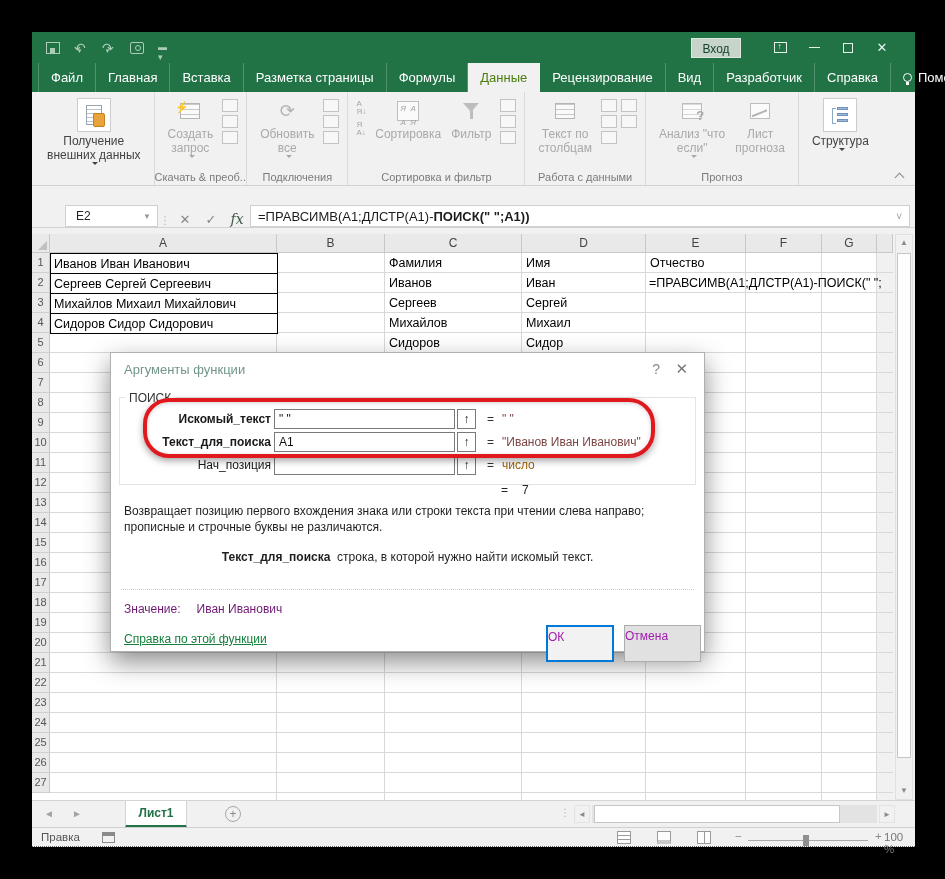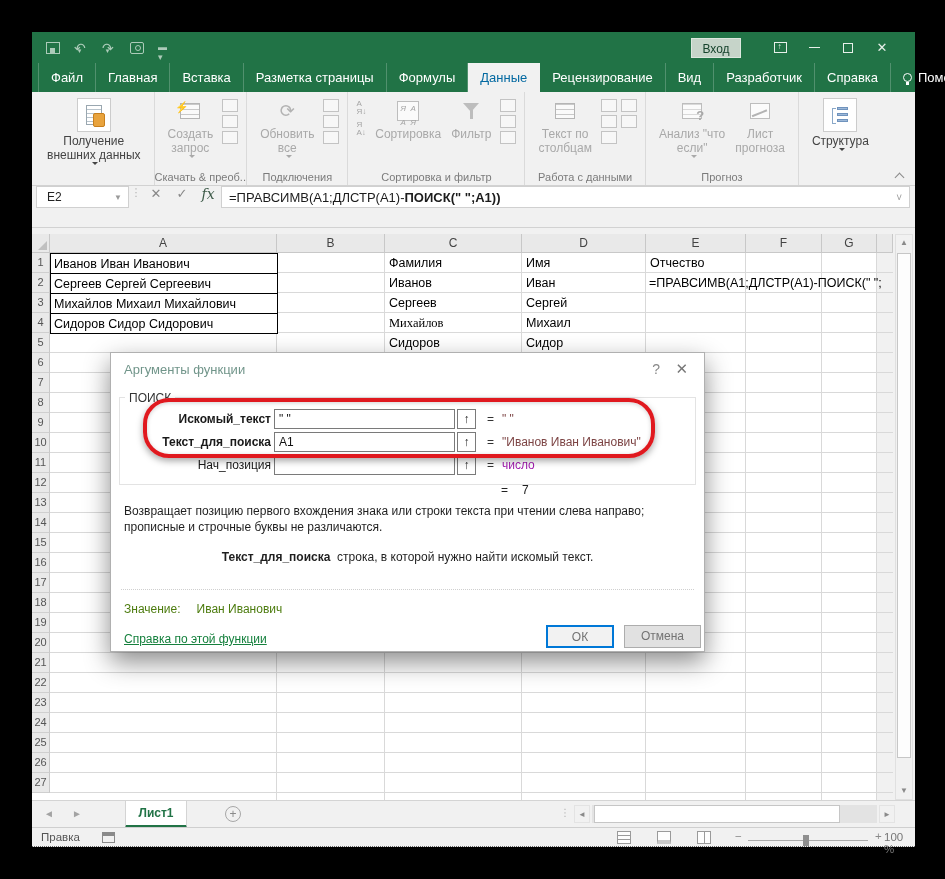--- a/index.html
+++ b/index.html
@@ -23,21 +23,21 @@
   .winbtn { width:34px; height:31px; display:flex; align-items:center; justify-content:center; color:#e8f0ea; font-size:13px; }
   .ribopt-ic { width:13px; height:11px; border:1px solid #e8f0ea; position:relative; }
   .ribopt-ic:after { content:"↑"; position:absolute; left:3px; top:-1px; font-size:8px; }
   .min-ic { width:11px; border-top:1px solid #e8f0ea; }
   .max-ic { width:10px; height:10px; border:1px solid #e8f0ea; }
 
   
   .tabrow { height:29px; background:#217346; display:flex; align-items:stretch; padding-left:6px; }
   .tab { padding:0 12px; line-height:29px; font-size:13px; color:#fff; border-right:1px solid rgba(255,255,255,.22); white-space:nowrap; }
   .tab:first-child { border-left:1px solid rgba(255,255,255,.22); }
-  .tab.active { background:#f1f1f1; color:#0369a1; border-right-color:transparent; }
+  .tab.active { background:#f1f1f1; color:#4d7c0f; border-right-color:transparent; }
   .assistant { display:flex; align-items:center; gap:6px; color:#fff; font-size:13px; padding:0 12px; }
   .bulb-ic { width:9px; height:9px; border:1.5px solid #fff; border-radius:50%; position:relative; }
   .bulb-ic:after { content:""; position:absolute; left:1.5px; top:8px; width:3px; height:3px; background:#fff; }
 
   
   .ribbon { position:relative; height:94px; background:#f1f1f1; border-bottom:1px solid #d2d2d2; display:flex; padding-left:2px; }
   .rgroup { position:relative; display:flex; align-items:flex-start; padding:5px 8px 17px 8px; border-right:1px solid #dadada; }
   .glabel { position:absolute; bottom:2px; left:0; right:0; text-align:center; font-size:11px; color:#7b7b7b; white-space:nowrap; overflow:hidden; }
   .bigbtn { display:flex; flex-direction:column; align-items:center; font-size:12px; line-height:14px; color:#444; text-align:center; padding:1px 5px; white-space:pre-line; }
   .bigbtn.dis { color:#a9a9a9; }
@@ -64,21 +64,21 @@
   .fcast-ic:after { content:""; position:absolute; left:2px; top:8px; width:16px; height:8px;
                     border-top:2px solid #b3b3b3; transform:rotate(-22deg); }
   .struct-ic { width:18px; height:18px; position:relative; }
   .struct-ic i { position:absolute; left:6px; width:11px; height:3px; background:#9db8d8; border:1px solid #6f93bd; }
   .struct-ic i:nth-child(1){top:1px;} .struct-ic i:nth-child(2){top:7px;} .struct-ic i:nth-child(3){top:13px;}
   .struct-ic:before { content:""; position:absolute; left:1px; top:2px; width:3px; height:14px; border:1px solid #8aa8c8; border-right:none; }
   .collapse { position:absolute; right:10px; bottom:4px; width:10px; height:10px; color:#8a8a8a; }
   .collapse:before { content:""; position:absolute; left:1px; top:3px; width:6px; height:6px; border:1.5px solid #8a8a8a; border-bottom:none; border-right:none; transform:rotate(45deg); }
 
   
-  .fbar { height:42px; background:#f1f1f1; border-bottom:1px solid #d2d2d2; display:flex; align-items:flex-start; position:relative; }
+  .fbar { height:42px; background:#f1f1f1; border-bottom:1px solid #d2d2d2; display:flex; align-items:flex-end; position:relative;padding-left:29px; }
   .namebox { margin-left:4px; width:93px; height:22px; background:#fff; border:1px solid #d0d0d0; display:flex; align-items:center; font-size:12px; color:#222; padding:0 6px 0 10px; }
   .namebox .dd { margin-left:auto; font-size:8px; color:#9a9a9a; }
   .vdots { width:14px; text-align:center; color:#b5b5b5; font-size:11px; }
   .fbtn { width:26px; text-align:center; font-size:13px; color:#888; }
   .fbtn.fx { font-family:"DejaVu Serif",serif; font-style:italic; color:#3d5a48; font-size:14px; }
   .finput { flex:1; height:22px; background:#fff; border:1px solid #d0d0d0; margin-right:5px; display:flex; align-items:center; font-size:13px; color:#1c1c1c; padding-left:7px; }
   .finput b { font-weight:bold; }
   .finput .chev { margin-left:auto; padding-right:7px; color:#9a9a9a; font-size:10px; }
 
   
@@ -106,31 +106,31 @@
   .dclose { position:absolute; right:16px; top:7px; color:#777; font-size:15px; }
   .groupbox { position:absolute; left:8px; right:8px; top:44px; height:88px; border:1px solid #e3e3e3; }
   .fname { position:absolute; left:14px; top:38px; background:#fff; padding:0 4px; color:#333; }
   .frow { position:absolute; height:20px; }
   .flabel { position:absolute; width:146px; text-align:right; line-height:20px; color:#1a1a1a; }
   .flabel.b { font-weight:bold; }
   .finp { position:absolute; left:163px; width:181px; height:20px; border:1px solid #7a7a7a; background:#fff; font-size:12px; line-height:18px; padding-left:4px; color:#111; }
   .rangebtn { position:absolute; left:346px; width:19px; height:20px; border:1px solid #7a7a7a; background:#fff; text-align:center; line-height:18px; font-size:12px; color:#222; font-weight:bold; }
   .feq { position:absolute; left:376px; line-height:20px; color:#333; }
   .fres { position:absolute; left:391px; line-height:20px; color:#7d4545; white-space:nowrap; }
-  .fres.hint { color:#a21caf; }
+  .fres.hint { color:#a16207; }
   .redbox { position:absolute; left:32px; top:45px; width:512px; height:60px; border:4px solid #e0191f; border-radius:26px; box-shadow:0 3px 7px rgba(0,0,0,.35), inset 0 1px 4px rgba(0,0,0,.18); pointer-events:none; }
   .dresult { position:absolute; left:376px; top:130px; }
   .dresult span { margin-left:14px; color:#222; }
   .ddesc { position:absolute; left:13px; right:13px; top:150px; line-height:16px; color:#1f1f1f; }
   .dparam { position:absolute; left:0; right:0; top:197px; text-align:center; color:#1f1f1f; }
   .dsep { position:absolute; left:10px; right:10px; top:236px; border-top:1px dotted #cfcfcf; }
-  .dvalue { position:absolute; left:13px; top:249px; color:#4d7c0f; }
+  .dvalue { position:absolute; left:13px; top:249px; color:#701a75; }
   .dvalue span { margin-left:16px; }
   .dlink { position:absolute; left:13px; top:279px; color:#15803d; text-decoration:underline; }
-  .dbtn { position:absolute; top:272px; height:23px; background:#e1e1e1; text-align:center; line-height:21px; font-size:12px; color:#737373; }
+  .dbtn { position:absolute; top:272px; height:37px; background:#e1e1e1; line-height:21px; font-size:12px; color:#a21caf; }
   .dbtn.ok { left:435px; width:68px; border:2px solid #0078d7; background:#f2f2f2; }
   .dbtn.cancel { left:513px; width:77px; border:1px solid #adadad; }
 
   
   .sheetbar { position:absolute; left:0; top:768px; width:883px; height:27px; background:#f1f1f1; border-top:1px solid #d4d4d4; }
   .snav { position:absolute; top:7px; font-size:10px; color:#a3a3a3; }
   .sheettab { position:absolute; left:93px; top:0; width:62px; height:27px; background:#fff; border-left:1px solid #d4d4d4; border-right:1px solid #d4d4d4; border-bottom:3px solid #217346; color:#217346; font-weight:bold; font-size:12px; text-align:center; line-height:24px; }
   .addsheet { position:absolute; left:193px; top:5px; width:16px; height:16px; border:1px solid #a8a8a8; border-radius:50%; color:#8a8a8a; font-size:12px; text-align:center; line-height:14px; }
   .hdots { position:absolute; left:528px; top:6px; color:#b5b5b5; font-size:10px; }
   .hsb-arr { position:absolute; top:4px; width:16px; height:18px; background:#f1f1f1; border:1px solid #e3e3e3; color:#8a8a8a; font-size:8px; text-align:center; line-height:17px; }
@@ -363,21 +363,21 @@
         <div class="vline" style="left: 695px;"></div>
         <div class="vline" style="left: 771px;"></div>
         <div class="vline" style="left: 826px;"></div>
         <div class="cell bordered" style="left: 0px; top: 0px; width: 228px; height: 21px;">Иванов Иван Иванович</div>
         <div class="cell bordered" style="left: 0px; top: 40px; width: 228px; height: 21px;">Михайлов Михаил Михайлович</div>
         <div class="cell bordered" style="left: 0px; top: 20px; width: 228px; height: 21px;">Сергеев Сергей Сергеевич</div>
         <div class="cell bordered" style="left: 0px; top: 60px; width: 228px; height: 21px;">Сидоров Сидор Сидорович</div>
         <div class="cell" style="left: 335px; top: 0px; width: 137px;">Фамилия</div>
         <div class="cell" style="left: 335px; top: 20px; width: 137px;">Иванов</div>
         <div class="cell" style="left: 335px; top: 40px; width: 137px;">Сергеев</div>
-        <div class="cell" style="left: 335px; top: 60px; width: 137px; font-family: Liberation Serif, serif;">Михайлов</div>
+        <div class="cell" style="left: 335px; top: 60px; width: 137px;">Михайлов</div>
         <div class="cell" style="left: 335px; top: 80px; width: 137px;">Сидоров</div>
         <div class="cell" style="left: 472px; top: 0px; width: 124px;">Имя</div>
         <div class="cell" style="left: 472px; top: 20px; width: 124px;">Иван</div>
         <div class="cell" style="left: 472px; top: 40px; width: 124px;">Сергей</div>
         <div class="cell" style="left: 472px; top: 60px; width: 124px;">Михаил</div>
         <div class="cell" style="left: 472px; top: 80px; width: 124px;">Сидор</div>
         <div class="cell" style="left: 596px; top: 0px; width: 100px;">Отчество</div>
         <div class="overflow-formula" style="left: 599px; top: 20px;">
           <div>=ПРАВСИМВ(A1;ДЛСТР(A1)-ПОИСК(" ";</div>
         </div>

